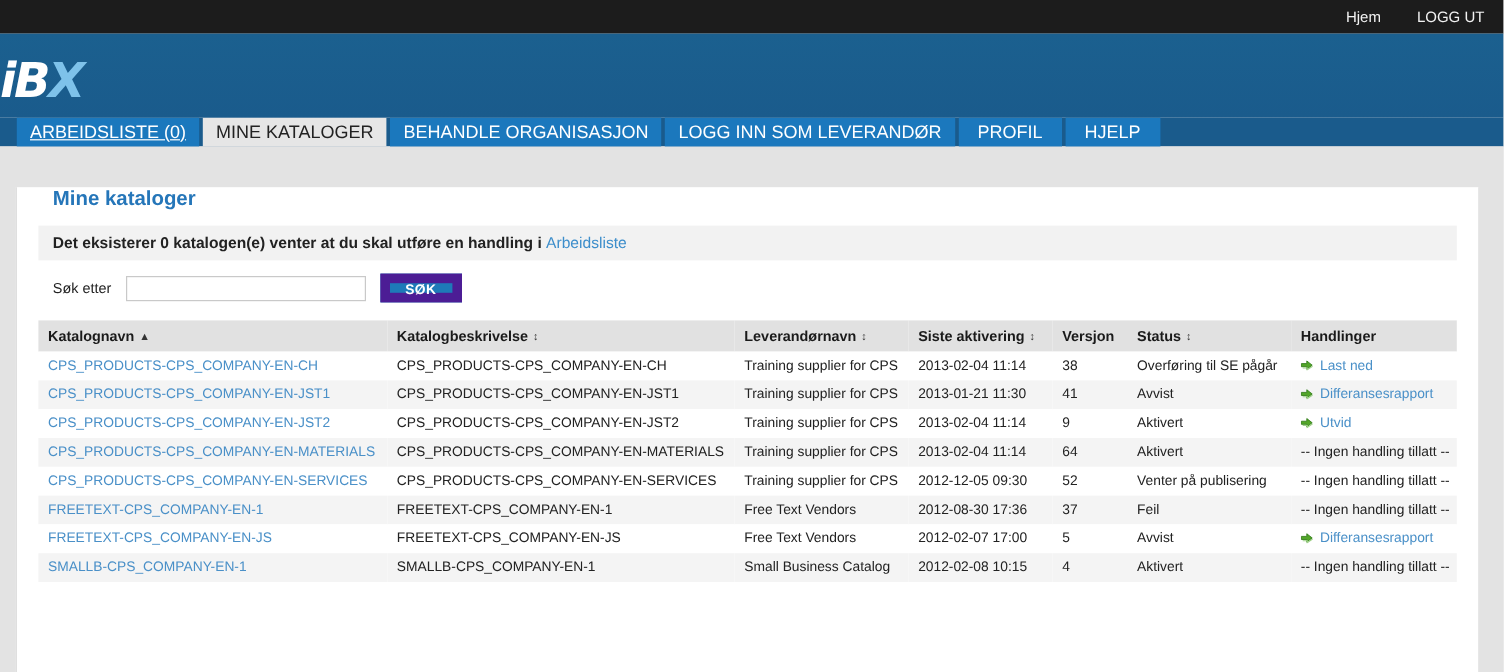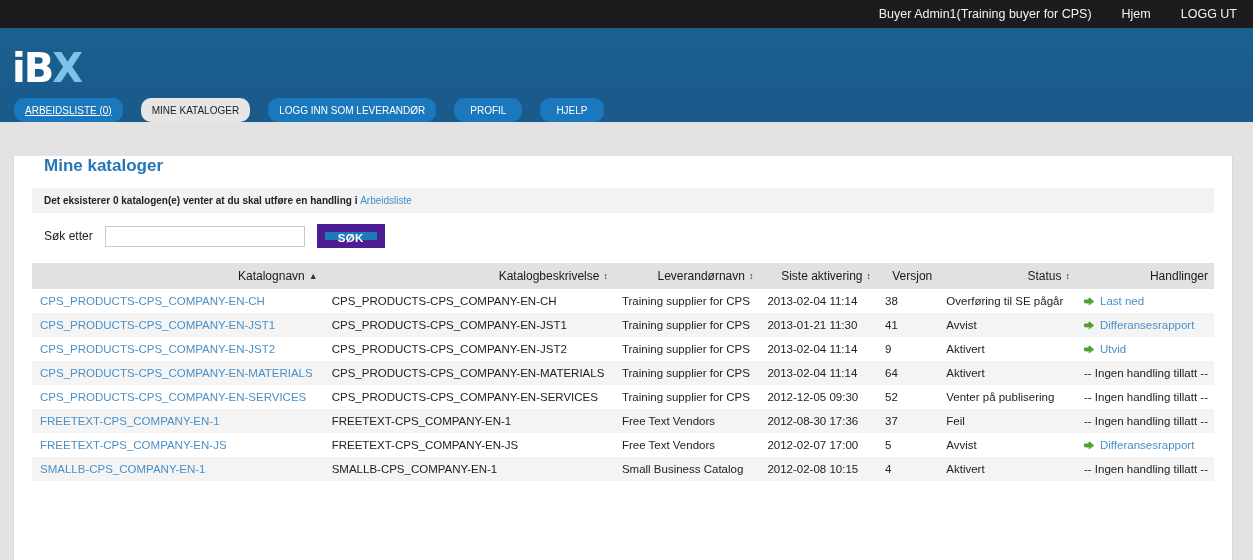--- a/index.html
+++ b/index.html
@@ -38,25 +38,26 @@
 
   
   .brandband {
     height: 70px;
     background: #1a5d96;
     background: linear-gradient(to bottom, #1b608f 0%, #1a5b8c 100%);
     position: relative;
   }
   .logo {
     position: absolute;
-    left: 12px;
+    left: 0;
     top: 40px;
     transform: translateY(-50%);
     font-family: "DejaVu Sans", sans-serif;
     font-weight: bold;
+    font-style: italic;
     font-size: 40px;
     letter-spacing: -2px;
     line-height: 1;
     user-select: none;
     text-align: right;
   }
   .logo .seg-a { color: #ffffff; }
   .logo .seg-b { color: #7ec2ea; }
 
   
@@ -64,30 +65,29 @@
     height: 24px;
     background: #1a5b8c;
     display: flex;
     align-items: stretch;
     padding-left: 14px;
     box-sizing: border-box;
   }
   .tab {
     background: #1b78bd;
     color: #ffffff;
-    font-size: 10px;
+    font-size: 15px;
     display: flex;
     align-items: center;
     justify-content: center;
     padding: 0 11px;
-    margin-right: 18px;
+    margin-right: 3px;
     white-space: nowrap;
     text-decoration: none;
     box-sizing: border-box;
-    border-radius: 10px;
   }
   .tab.worklist { text-decoration: underline; }
   .tab.active {
     background: #e6e6e6;
     color: #222222;
   }
   .tab.wide { padding: 0 16px; }
 
   
   .pagewrap {
@@ -107,21 +107,21 @@
     box-sizing: border-box;
   }
   h1.page-title {
     color: #2576b9;
     font-size: 17px;
     font-weight: bold;
     margin: 16px 0 12px 12px;
   }
   .infobar {
     background: #f2f2f2;
-    font-size: 10px;
+    font-size: 13px;
     font-weight: bold;
     color: #222;
     padding: 7px 12px;
     margin: 0 0 10px 0;
     box-sizing: border-box;
   }
   .infobar a {
     color: #3d8ecb;
     font-weight: normal;
     text-decoration: none;
@@ -165,22 +165,22 @@
 
   
   table.catalogs {
     width: 100%;
     border-collapse: collapse;
     font-size: 11.5px;
   }
   table.catalogs thead th {
     background: #e1e1e1;
     color: #1a1a1a;
-    font-weight: normal;
-    text-align: right;
+    font-weight: bold;
+    text-align: left;
     padding: 6px 6px 6px 8px;
     font-size: 12px;
     white-space: nowrap;
   }
   table.catalogs tbody td {
     padding: 6px 6px 6px 8px;
     color: #222222;
     white-space: nowrap;
     vertical-align: middle;
   }
@@ -215,34 +215,34 @@
     position: relative;
     top: 1px;
     vertical-align: baseline;
   }
   .noaction { color: #222222; }
 </style>
 </head>
 <body>
 
 <div class="topbar">
-  <span class="userinfo">Buyer Admin1(Training buyer for CPS)</span>
   <a href="#">Hjem</a>
   <a href="#">LOGG UT</a>
 </div>
 
 <div class="brandband">
   <div class="logo">
     <span class="seg-a">iB</span><span class="seg-b">X</span>
   </div>
 </div>
 
 <div class="tabbar">
   <a href="#" class="tab worklist">ARBEIDSLISTE (0)</a>
   <a href="#" class="tab active">MINE KATALOGER</a>
+  <a href="#" class="tab">BEHANDLE ORGANISASJON</a>
   <a href="#" class="tab">LOGG INN SOM LEVERANDØR</a>
   <a href="#" class="tab wide">PROFIL</a>
   <a href="#" class="tab wide">HJELP</a>
 </div>
 
 <div class="pagewrap">
   <div class="panel">
 
     <h1 class="page-title">Mine kataloger</h1>
 

